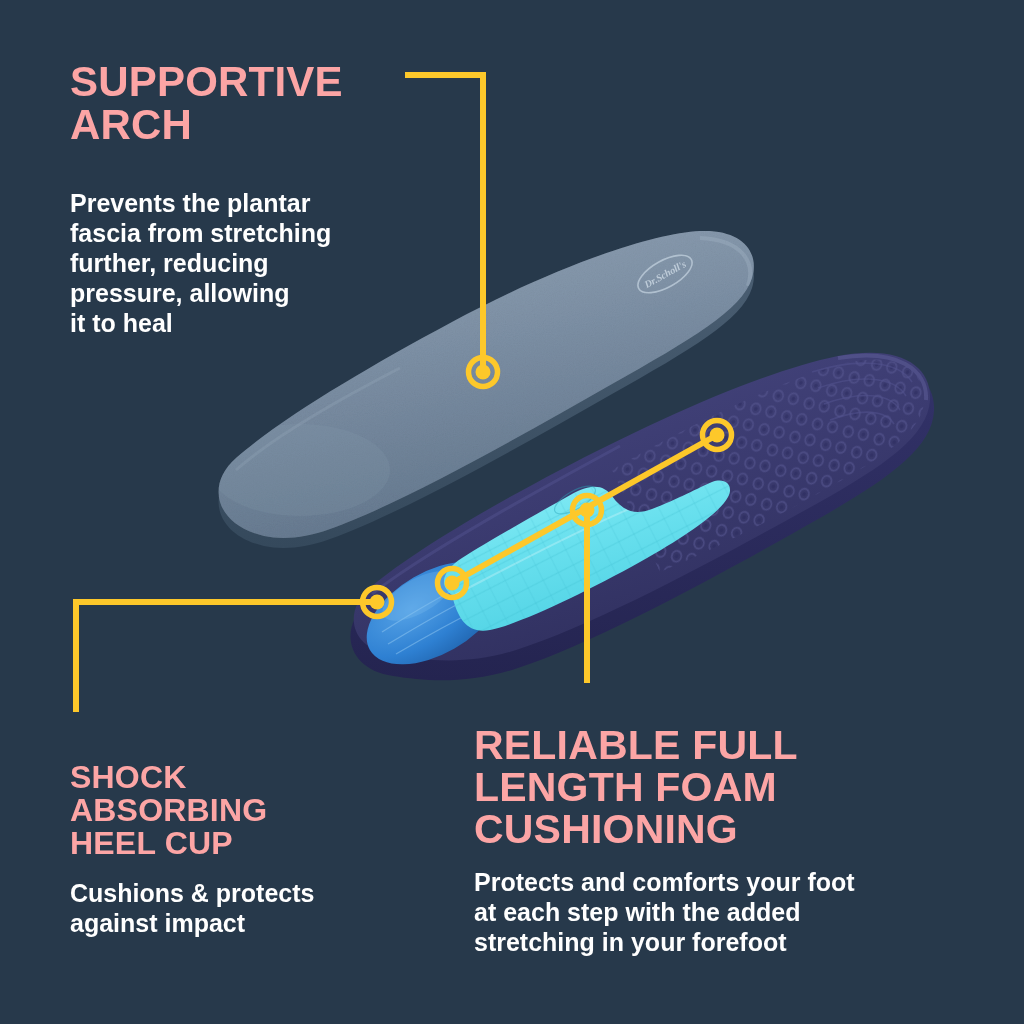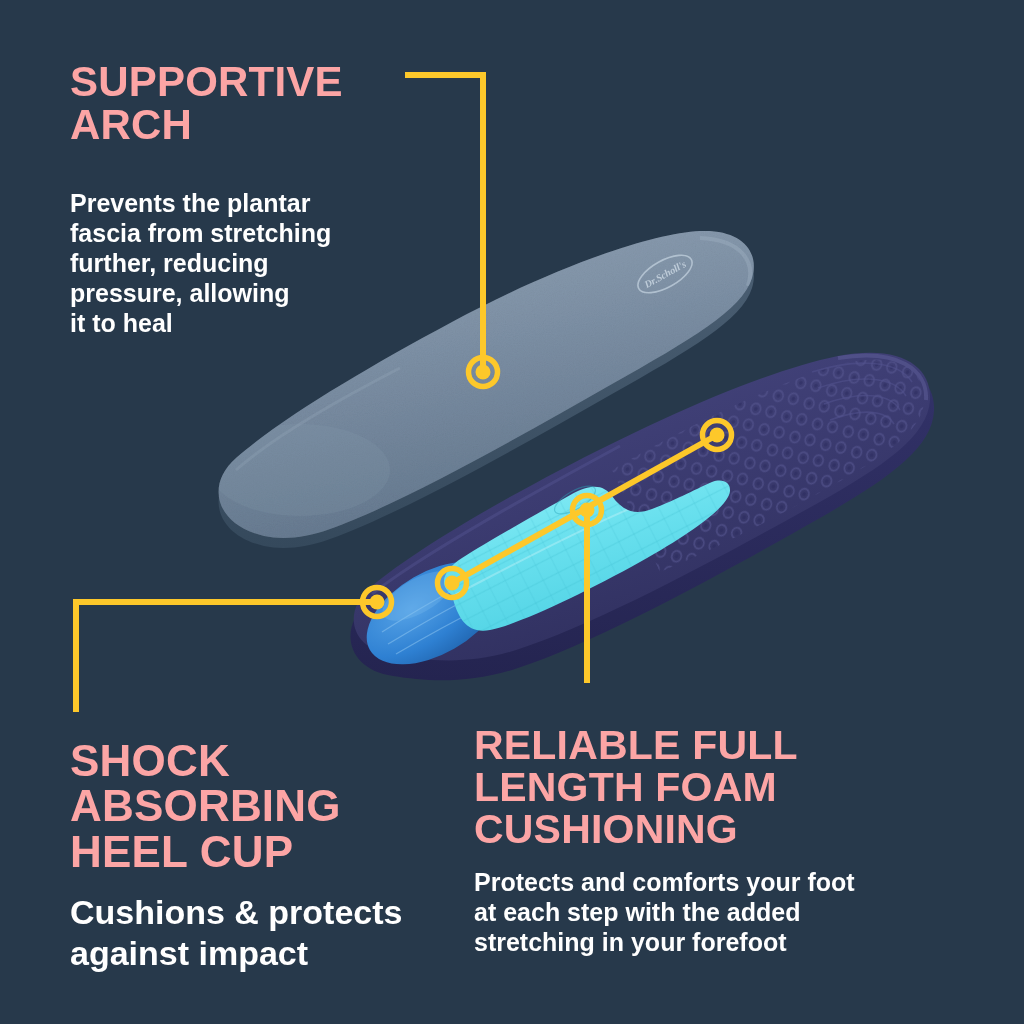--- a/index.html
+++ b/index.html
@@ -37,22 +37,22 @@
     white-space:pre-line;
   }
 
   
   #callout-arch{ left:70px; top:60px; width:360px; }
   #callout-arch .heading{ font-size:42px; }
   #callout-arch .body{ font-size:25px; margin-top:41px; }
 
   
   #callout-heel{ left:70px; top:738px; width:340px; }
-  #callout-heel .heading{ font-size:44px; }
-  #callout-heel .body{ font-size:34px; margin-top:18px; }
+  #callout-heel .heading{ font-size:32px;margin-top:23px; }
+  #callout-heel .body{ font-size:25px; margin-top:18px; }
 
   
   #callout-foam{ left:474px; top:700px; width:500px; }
   #callout-foam .heading{ font-size:41px;margin-top:24px; }
   #callout-foam .body{ font-size:25px; margin-top:16px; }
 </style>
 </head>
 <body>
 
 <div id="stage">

